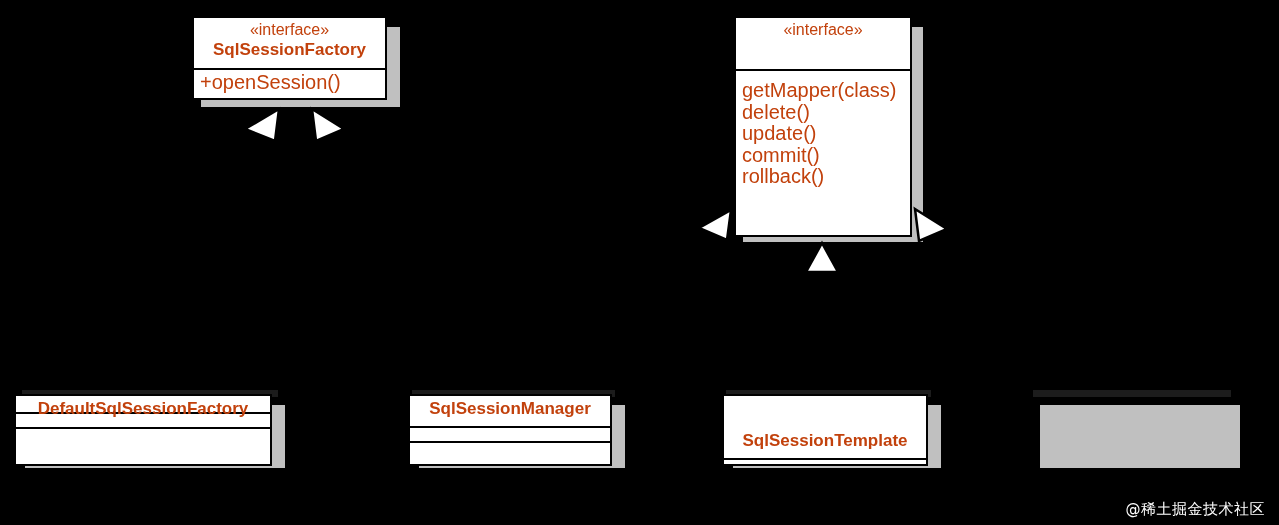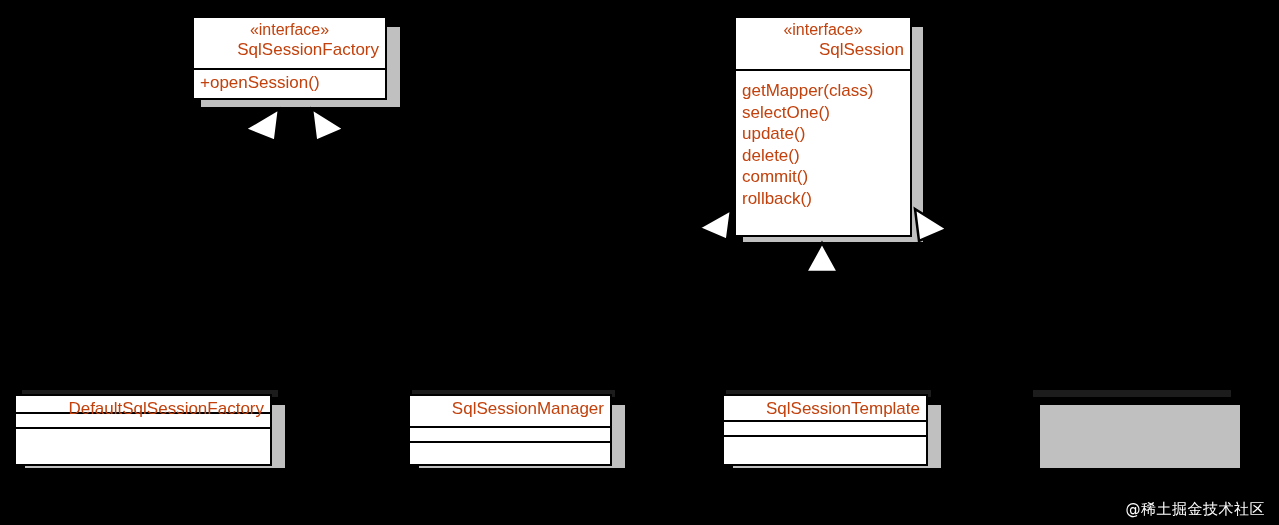--- a/index.html
+++ b/index.html
@@ -37,28 +37,28 @@
     border-top: 2px solid #000000;
   }
 
   .stereotype {
     text-align: center;
     font-size: 16px;
     line-height: 19px;
     white-space: nowrap;
   }
   .class-title {
-    text-align: right;
+    text-align: center;
     font-size: 17px;
     line-height: 21px;
-    font-weight: normal;
+    font-weight: bold;
     white-space: nowrap;
   }
   .member-line {
-    font-size: 17px;
+    font-size: 20px;
     line-height: 21.5px;
     white-space: nowrap;
     text-align: left;
   }
   .empty-compartment {
     height: 15px;
   }
 
   
   .arrowhead {
@@ -102,27 +102,25 @@
     </div>
     <div class="compartment" style="height:30px;">
       <div class="member-line">+openSession()</div>
     </div>
   </div>
 
   <div class="box-shadow-layer" style="left:743px; top:27px; width:180px; height:215px;"></div>
   <div class="uml-box" style="left:734px; top:16px; width:178px; height:221px;">
     <div class="compartment" style="height:51px;">
       <div class="stereotype">«interface»</div>
-      <div class="class-title">SqlSession</div>
     </div>
     <div class="compartment" style="height:166px; padding-top:9px;">
       <div class="member-line">getMapper(class)</div>
-      <div class="member-line">selectOne()</div>
+      <div class="member-line">delete()</div>
       <div class="member-line">update()</div>
-      <div class="member-line">delete()</div>
       <div class="member-line">commit()</div>
       <div class="member-line">rollback()</div>
     </div>
   </div>
 
   <div class="arrowhead" style="left:243px; top:107px; width:40px; height:36px;">
     <svg width="40" height="36" viewBox="0 0 40 36">
       <polygon points="36,2 2,22 32,34" fill="#ffffff" stroke="#000000" stroke-width="2.5"></polygon>
     </svg>
   </div>
@@ -166,21 +164,21 @@
   <div class="uml-box" style="left:408px; top:394px; width:204px; height:72px;">
     <div class="compartment" style="height:30px;">
       <div class="class-title">SqlSessionManager</div>
     </div>
     <div class="compartment empty-compartment"></div>
     <div class="compartment empty-compartment"></div>
   </div>
 
   <div class="box-shadow-layer" style="left:733px; top:405px; width:208px; height:63px;"></div>
   <div class="uml-box" style="left:722px; top:394px; width:206px; height:72px;">
-    <div class="compartment" style="height:24px;">
+    <div class="compartment" style="height:30px;margin-top:32px;">
       <div class="class-title">SqlSessionTemplate</div>
     </div>
     <div class="compartment empty-compartment"></div>
     <div class="compartment empty-compartment"></div>
   </div>
 
   <div class="box-shadow-layer" style="left:1040px; top:405px; width:200px; height:63px;"></div>
 
   <div id="watermark">@稀土掘金技术社区</div>
 

